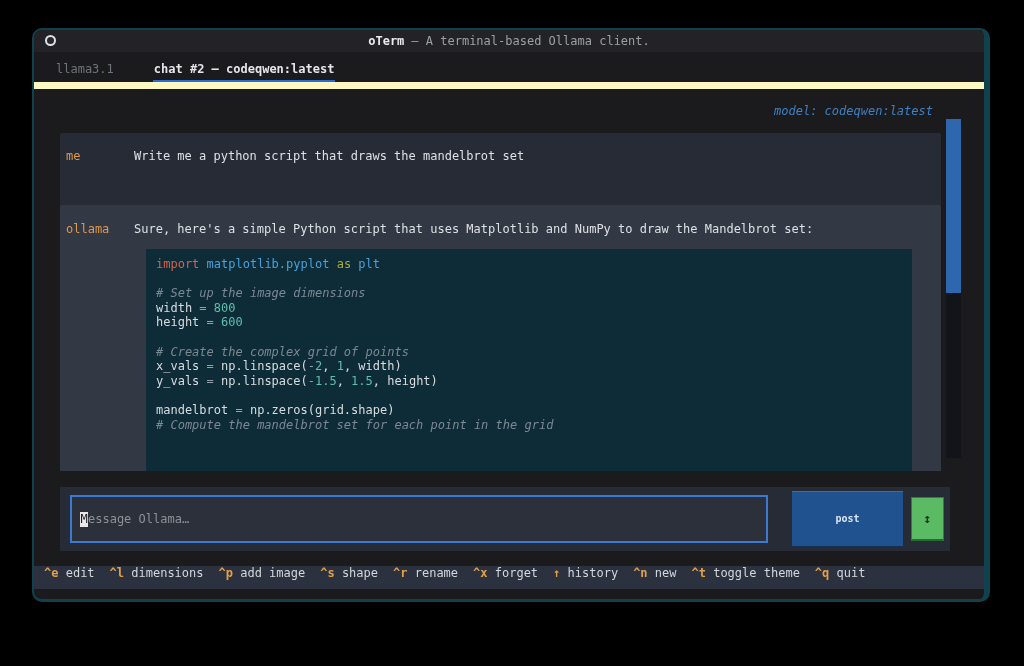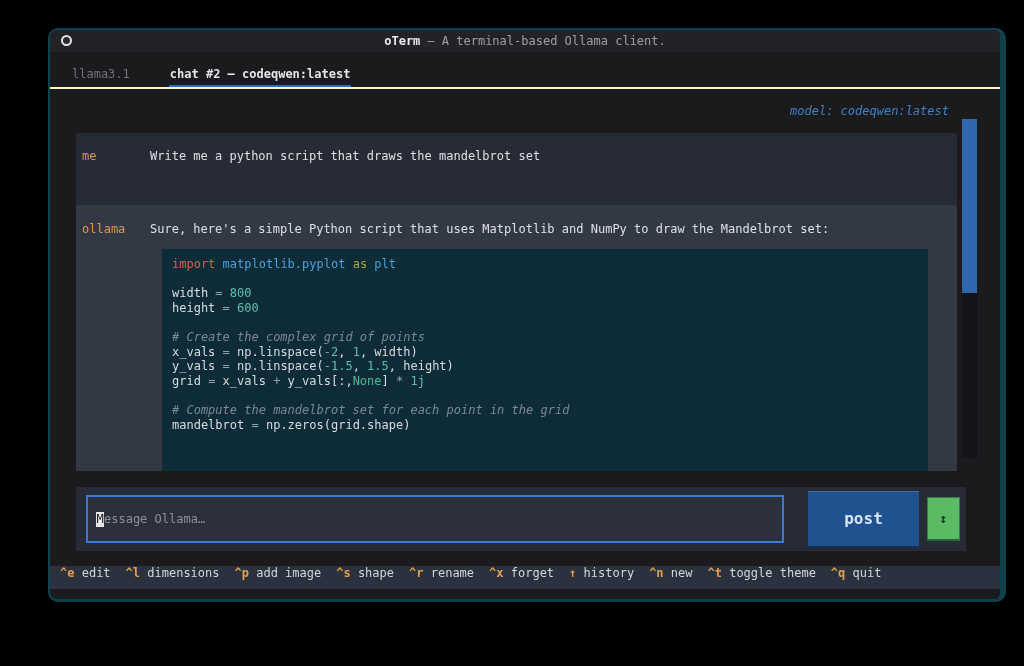--- a/index.html
+++ b/index.html
@@ -2,21 +2,21 @@
 <html style="--window-bg: #1b1b1d; --window-border: #10424e; --titlebar-bg: #232327; --title-fg: #e9eaec; --title-dim: #9aa0a6; --tab-inactive: #6e737b; --tab-active: #e4e6e9; --tab-underline: #2d6bcc; --model-label: #3f81c4; --author-orange: #dd9a4d; --msg-text: #dde0e4; --me-bg: #262b35; --ollama-bg: #333845; --code-bg: #0d2c37; --code-kw: #d9604c; --code-mod: #4aa0dc; --code-as: #a9ab3c; --code-cm: #7d8893; --code-num: #5ec0aa; --code-none: #52b894; --code-op: #95a1aa; --code-id: #d8dce0; --scroll-track: #121419; --scroll-thumb: #2e67ad; --panel-bg: #262b35; --input-bg: #2b303a; --input-border: #3a7ad2; --placeholder: #8d9197; --post-bg: #20528f; --post-fg: #d9e5f4; --green-bg: #5abb64; --green-fg: #1b3a23; --footer-bg: #2b313e; --footer-key: #e3a04b; --footer-label: #d3d6da;"><head>
 <meta charset="utf-8">
 <style>
   html,body { margin:0; padding:0; }
   body {
     width:1024px; height:666px; background:#000;
     font-family:"DejaVu Sans Mono", monospace; font-size:12px;
     position:relative; overflow:hidden;
   }
   .window {
-    position:absolute; left:48px; top:28px; width:958px; height:574px;
+    position:absolute; left:32px; top:28px; width:958px; height:574px;
     box-sizing:border-box; background:var(--window-bg);
     border:2px solid var(--window-border);
     border-right-width:6px; border-bottom-width:3px;
     border-radius:10px; overflow:hidden;
   }
   
   .titlebar {
     position:absolute; left:0; top:0; width:100%; height:22px;
     background:var(--titlebar-bg);
     display:flex; align-items:center; justify-content:center;
@@ -25,21 +25,21 @@
     position:absolute; left:11px; top:5px; width:7px; height:7px;
     border:2.5px solid #dfe2e6; border-radius:50%; background:#2a2a2e;
   }
   .title-app { color:var(--title-fg); font-weight:bold; }
   .title-sub { color:var(--title-dim); margin-left:7px; }
   
   .tabbar {
     position:absolute; left:0; top:22px; width:100%; height:37px;
     box-sizing:border-box; padding-left:21px;
     display:flex; align-items:flex-end; gap:14px;
-    border-bottom:2px solid #fef9c3;
+    border-bottom:7px solid #fef9c3;
   }
   .tab { padding:0 1px 6px; color:var(--tab-inactive); cursor:default; }
   .tab.active {
     color:var(--tab-active); font-weight:bold; padding-bottom:4px;
     border-bottom:2px solid var(--tab-underline);
     margin-left:24px;
   }
   
   .chat { position:absolute; left:0; top:59px; width:950px; height:382px; overflow:hidden; }
   .model-label { position:absolute; top:15px; right:51px; font-style:italic; color:var(--model-label);margin-left:9px; }
@@ -83,21 +83,21 @@
   }
   .cursor {
     display:inline-block; width:8px; height:15px; line-height:15px;
     background:#e8e8e8; color:#1b1b1d; text-align:center;
   }
   .ph-rest { color:var(--placeholder); white-space:pre; }
   .post-btn {
     width:111px; height:57px; margin-left:24px; flex:none;
     background:var(--post-bg); color:var(--post-fg); font-weight:bold;
     border:none; border-top:1px solid #3e6ca8; border-bottom:2px solid #142f52;
-    font-family:inherit; font-size:16px; cursor:pointer;
+    font-family:inherit; font-size:10px; cursor:pointer;
   }
   .resize-btn {
     width:33px; height:44px; margin-left:8px; flex:none;
     background:var(--green-bg); color:var(--green-fg); font-weight:bold;
     border:1px solid #357b40; border-bottom:2px solid #2c6835;
     font-family:inherit; font-size:13px; cursor:pointer;
   }
   
   .footer {
     position:absolute; left:0; top:536px; width:950px; height:23px;
@@ -133,30 +133,30 @@
       <div class="msg-body">Write me a python script that draws the mandelbrot set</div>
     </div>
 
     <div class="msg ollama">
       <span class="author">ollama</span>
       <div class="msg-col">
         <div class="msg-body">Sure, here's a simple Python script that uses Matplotlib and NumPy to draw the Mandelbrot set:</div>
         <div class="code">
             <div class="code-line"><span class="tok-kw">import</span><span class="tok-id"> </span><span class="tok-mod">matplotlib.pyplot</span><span class="tok-id"> </span><span class="tok-as">as</span><span class="tok-id"> </span><span class="tok-mod">plt</span></div>
             <div class="code-line"> </div>
+            <div class="code-line"><span class="tok-cm"># Set up the image dimensions</span></div>
             <div class="code-line"><span class="tok-id">width </span><span class="tok-op">= </span><span class="tok-num">800</span></div>
             <div class="code-line"><span class="tok-id">height </span><span class="tok-op">= </span><span class="tok-num">600</span></div>
             <div class="code-line"> </div>
             <div class="code-line"><span class="tok-cm"># Create the complex grid of points</span></div>
             <div class="code-line"><span class="tok-id">x_vals </span><span class="tok-op">= </span><span class="tok-id">np.linspace(</span><span class="tok-op">-</span><span class="tok-num">2</span><span class="tok-id">, </span><span class="tok-num">1</span><span class="tok-id">, width)</span></div>
             <div class="code-line"><span class="tok-id">y_vals </span><span class="tok-op">= </span><span class="tok-id">np.linspace(</span><span class="tok-op">-</span><span class="tok-num">1.5</span><span class="tok-id">, </span><span class="tok-num">1.5</span><span class="tok-id">, height)</span></div>
-            <div class="code-line"><span class="tok-id">grid </span><span class="tok-op">= </span><span class="tok-id">x_vals </span><span class="tok-op">+ </span><span class="tok-id">y_vals[:,</span><span class="tok-none">None</span><span class="tok-id">] </span><span class="tok-op">* </span><span class="tok-num">1j</span></div>
             <div class="code-line"> </div>
+            <div class="code-line"><span class="tok-id">mandelbrot </span><span class="tok-op">= </span><span class="tok-id">np.zeros(grid.shape)</span></div>
             <div class="code-line"><span class="tok-cm"># Compute the mandelbrot set for each point in the grid</span></div>
-            <div class="code-line"><span class="tok-id">mandelbrot </span><span class="tok-op">= </span><span class="tok-id">np.zeros(grid.shape)</span></div>
           </div>
       </div>
     </div>
 
     <div class="scroll-track">
       <div class="scroll-thumb"></div>
     </div>
   </div>
 
   <div class="input-panel">

